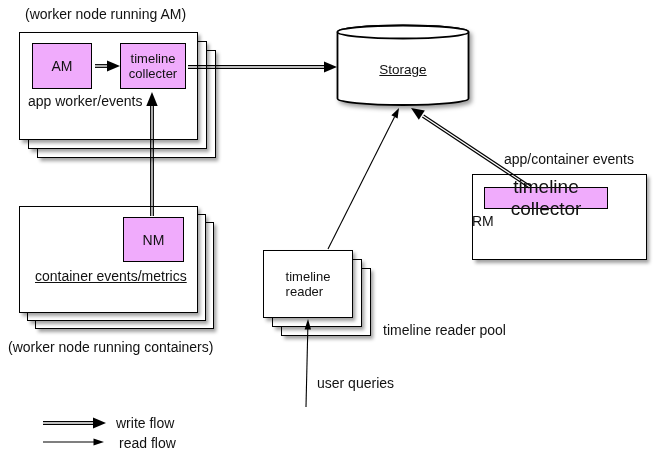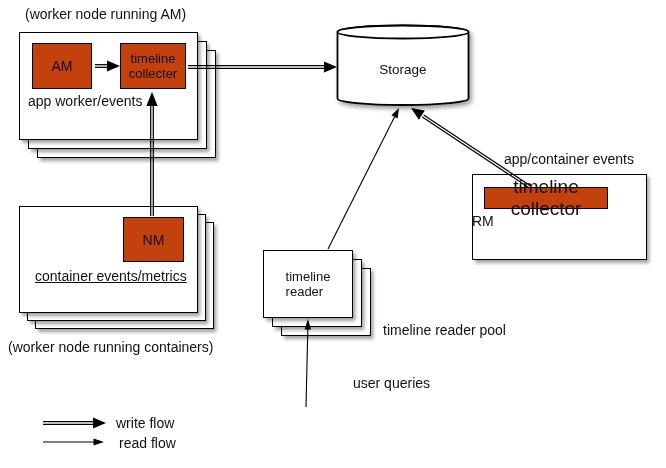--- a/index.html
+++ b/index.html
@@ -7,21 +7,21 @@
     position:relative;width:666px;height:468px;background:#ffffff;
     font-family:"Liberation Sans","DejaVu Sans",sans-serif;color:#111;
     overflow:hidden;
   }
   .box{
     position:absolute;background:#ffffff;border:1.6px solid #000;
     box-sizing:border-box;
     box-shadow:2.5px 3px 3.5px rgba(0,0,0,0.38);
   }
   .innerbox{
-    position:absolute;background:#c2410c;border:1.5px solid #000;
+    position:absolute;background:#f0abfc;border:1.5px solid #000;
     box-sizing:border-box;display:flex;align-items:center;justify-content:center;
     text-align:center;
   }
   .lbl{position:absolute;white-space:nowrap;font-size:14px;}
   .ml{white-space:pre-line;line-height:1.18;}
   .big{font-size:14px;}
   svg{position:absolute;left:0;top:0;z-index:5;}
   .overlbl{position:absolute;z-index:6;text-align:center;font-size:13.5px;}
 </style>
 </head>
@@ -58,21 +58,21 @@
   <div class="lbl big" style="left:472px;top:213px;width:175px;text-align:left;">RM</div>
   <div class="lbl" style="left:504px;top:151px;">app/container events</div>
 
   <div class="box" style="left:281px;top:268px;width:90px;height:68px;"></div>
   <div class="box" style="left:272px;top:259px;width:90px;height:68px;"></div>
   <div class="box" style="left:263px;top:250px;width:90px;height:68px;display:flex;align-items:center;justify-content:center;font-size:13px;">
     <span class="ml">timeline
 reader</span>
   </div>
   <div class="lbl" style="left:383px;top:322px;">timeline reader pool</div>
-  <div class="lbl" style="left:317px;top:375px;margin-left:36px;">user queries</div>
+  <div class="lbl" style="left:317px;top:375px;">user queries</div>
 
   <div class="lbl" style="left:116px;top:415px;">write flow</div>
   <div class="lbl" style="left:119px;top:435px;">read flow</div>
 
   <svg width="666" height="468" viewBox="0 0 666 468">
     <defs>
       <filter id="ds" x="-20%" y="-20%" width="150%" height="150%">
         <feDropShadow dx="2.5" dy="3" stdDeviation="2" flood-color="#000" flood-opacity="0.38"></feDropShadow>
       </filter>
     </defs>
@@ -121,15 +121,15 @@
       <line x1="43" y1="424.3" x2="94" y2="424.3"></line>
       <polygon points="106,423 93,417.5 93,428.5" fill="#000" stroke="none"></polygon>
     </g>
 
     <g stroke="#000" stroke-width="1.1">
       <line x1="43" y1="442" x2="95" y2="442"></line>
       <polygon points="104,442 93.5,438.6 93.5,445.4" fill="#000" stroke="none"></polygon>
     </g>
   </svg>
 
-  <div class="overlbl" style="left:337px;top:62px;width:132px;">Storage</div>
+  <div class="overlbl" style="left:337px;top:62px;width:132px;text-decoration:underline;">Storage</div>
 
 </div>
 
 </body></html>

